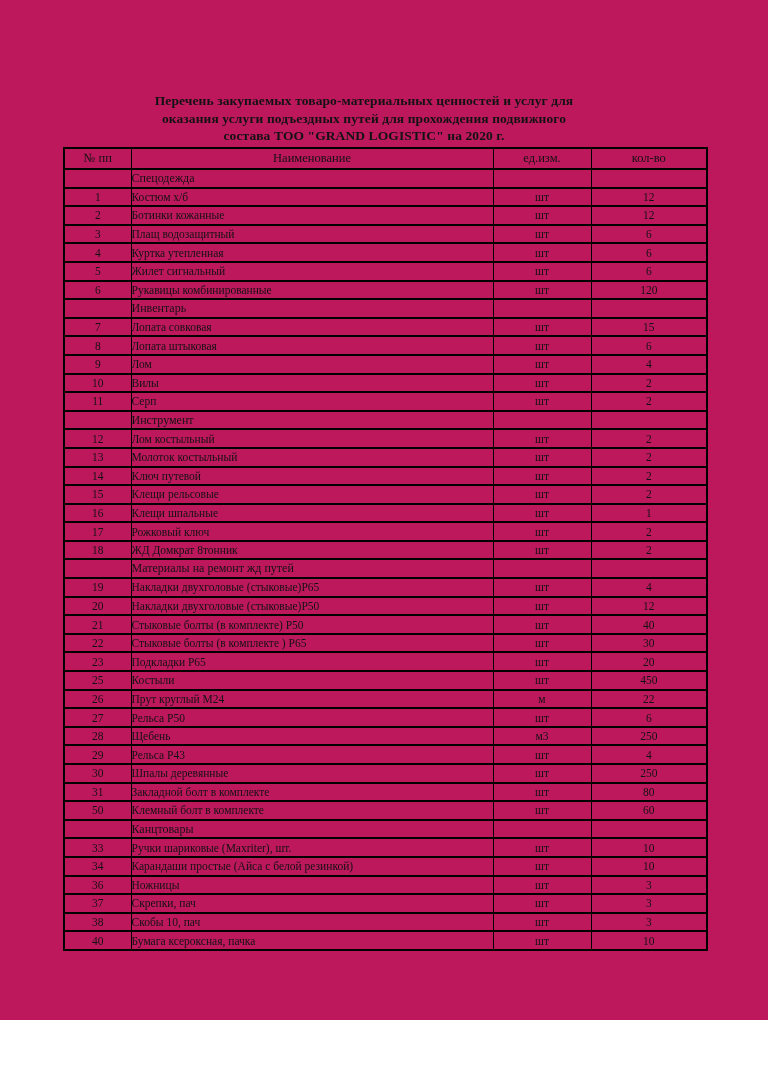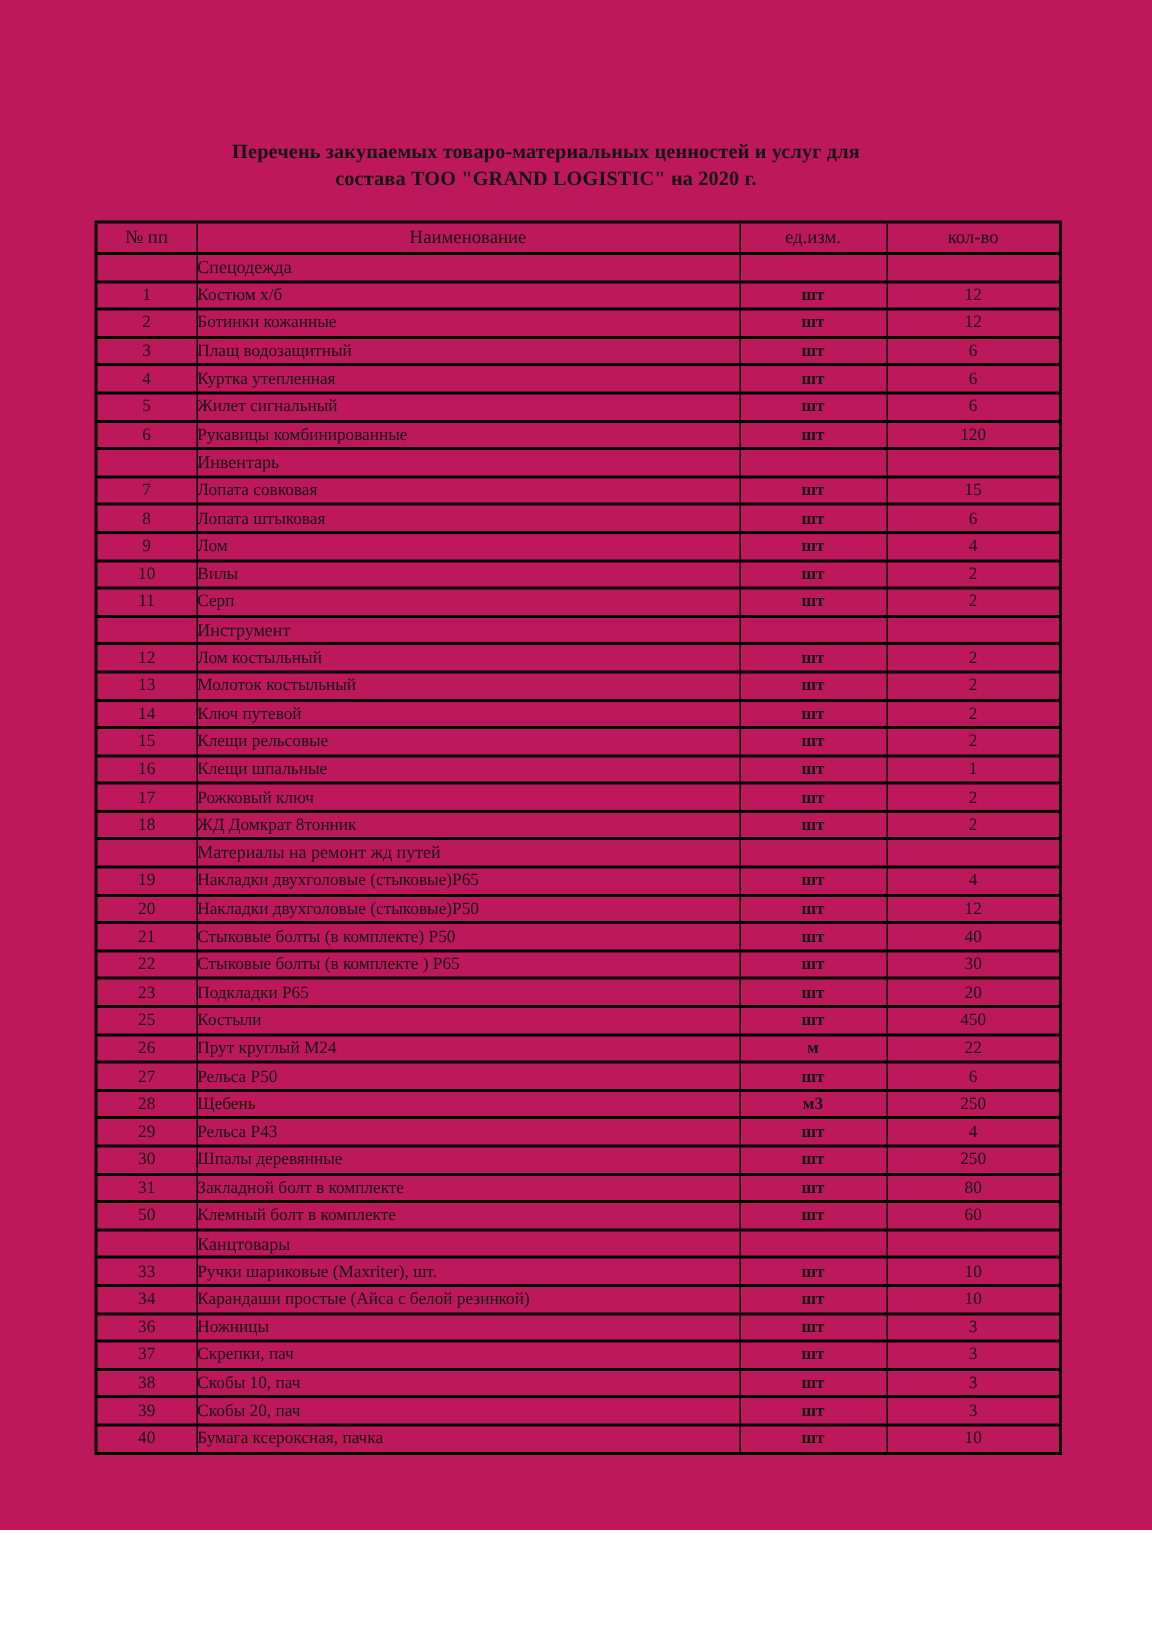--- a/index.html
+++ b/index.html
@@ -60,34 +60,35 @@
     text-align: center;
     vertical-align: middle;
   }
   table.doc-table td {
     height: 16.6px;
     font-size: 11.5px;
     vertical-align: middle;
   }
   td.c-num  { text-align: center; font-size: 12px; }
   td.c-name { text-align: left; padding-left: 3px; }
-  td.c-unit { text-align: center; font-size: 11px; font-weight: bold; }
+  td.c-unit { text-align: center; font-size: 11px; }
   td.c-qty  { text-align: center; font-size: 12px; }
   tr.section td.c-name {
     font-weight: normal;
     font-size: 12px;
   }
 </style>
 </head>
 <body>
 
 <div class="sheet">
 
   <div class="title-block">
     <div>Перечень закупаемых товаро-материальных ценностей и услуг для</div>
+    <div>оказания услуги подъездных путей для прохождения подвижного</div>
     <div>состава ТОО "GRAND LOGISTIC" на 2020 г.</div>
   </div>
 
   <table class="doc-table">
     <colgroup>
       <col style="width:67px">
       <col style="width:362px">
       <col style="width:98px">
       <col style="width:116px">
     </colgroup>
@@ -340,26 +341,20 @@
           <td class="c-unit">шт</td>
           <td class="c-qty">3</td>
         </tr>
         <tr class="item">
           <td class="c-num">38</td>
           <td class="c-name">Скобы 10, пач</td>
           <td class="c-unit">шт</td>
           <td class="c-qty">3</td>
         </tr>
         <tr class="item">
-          <td class="c-num">39</td>
-          <td class="c-name">Скобы 20, пач</td>
-          <td class="c-unit">шт</td>
-          <td class="c-qty">3</td>
-        </tr>
-        <tr class="item">
           <td class="c-num">40</td>
           <td class="c-name">Бумага ксероксная, пачка</td>
           <td class="c-unit">шт</td>
           <td class="c-qty">10</td>
         </tr>
       </tbody>
   </table>
 
 </div>
 

